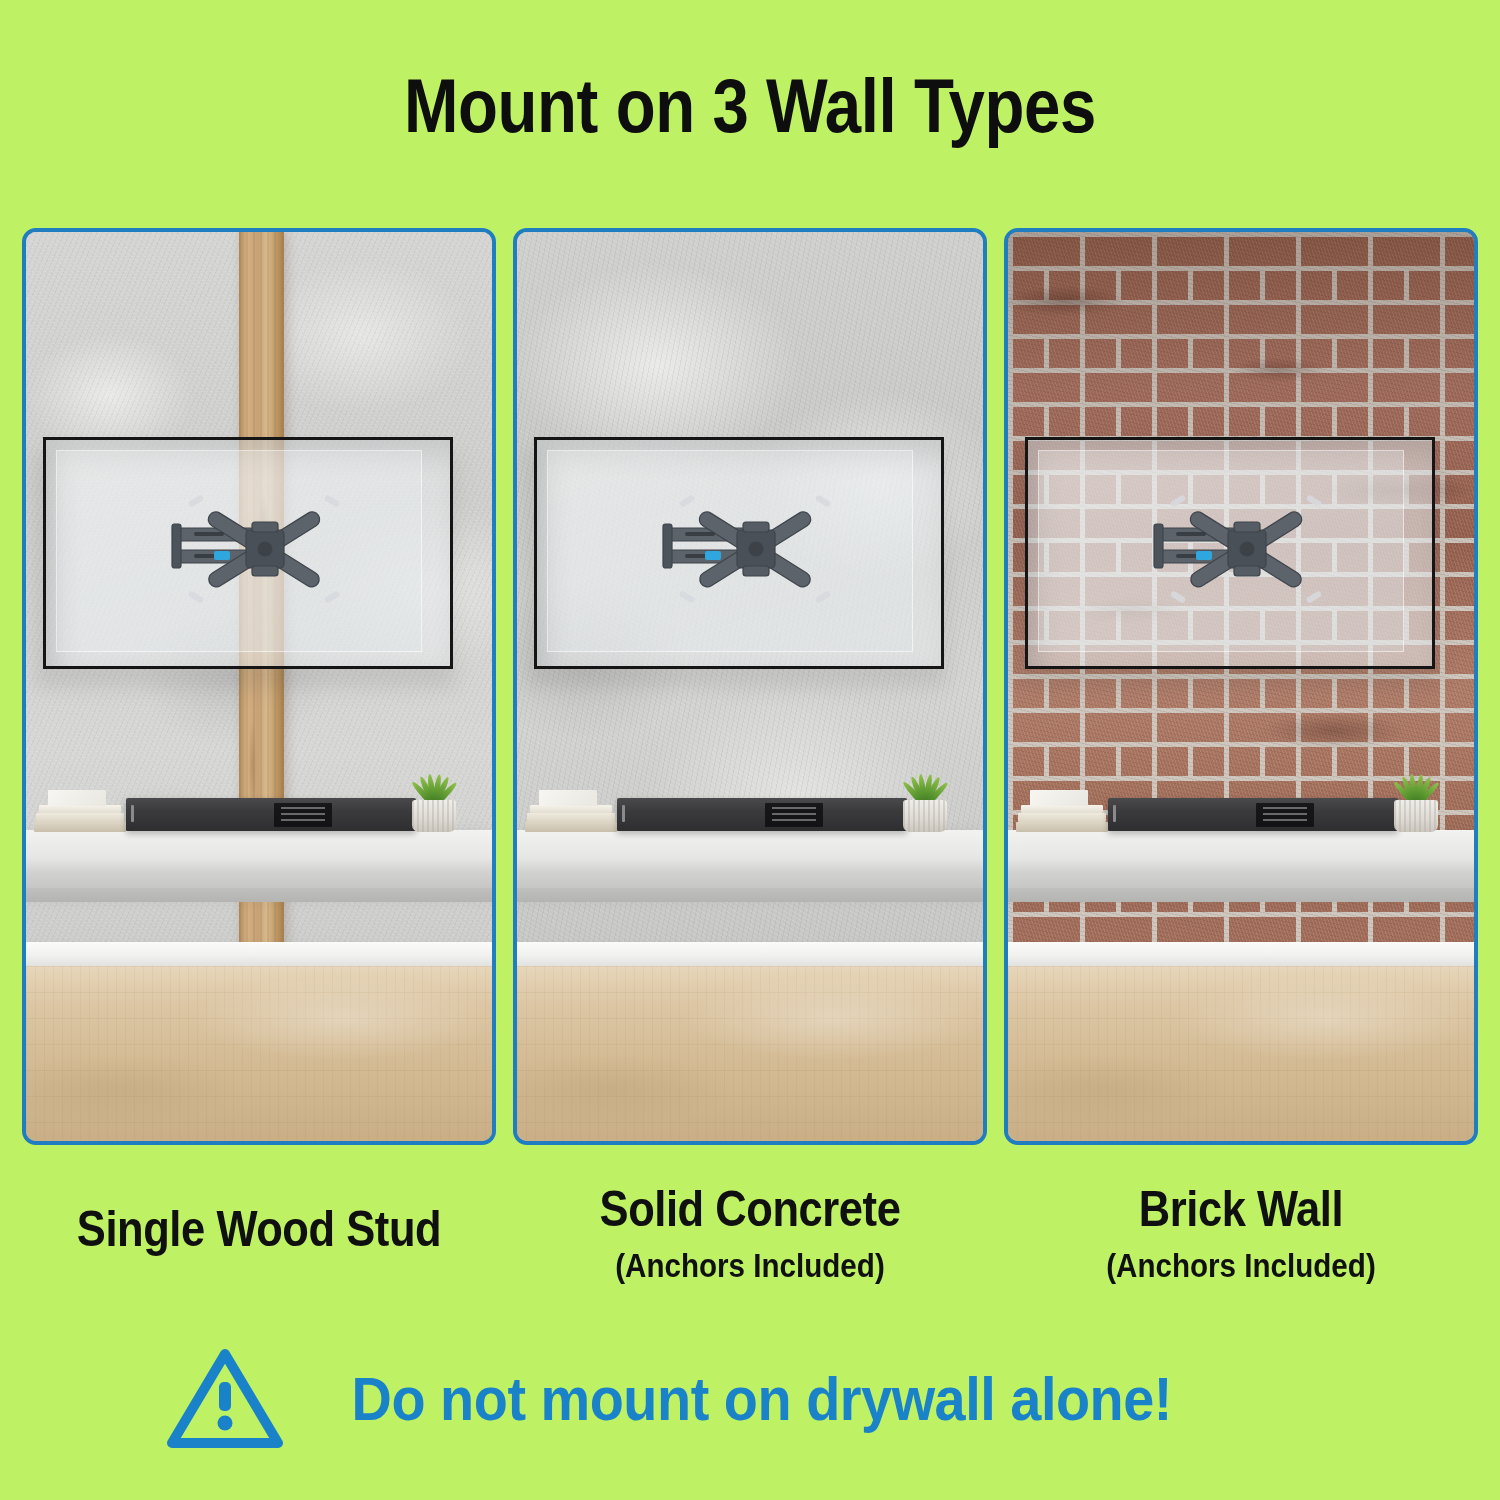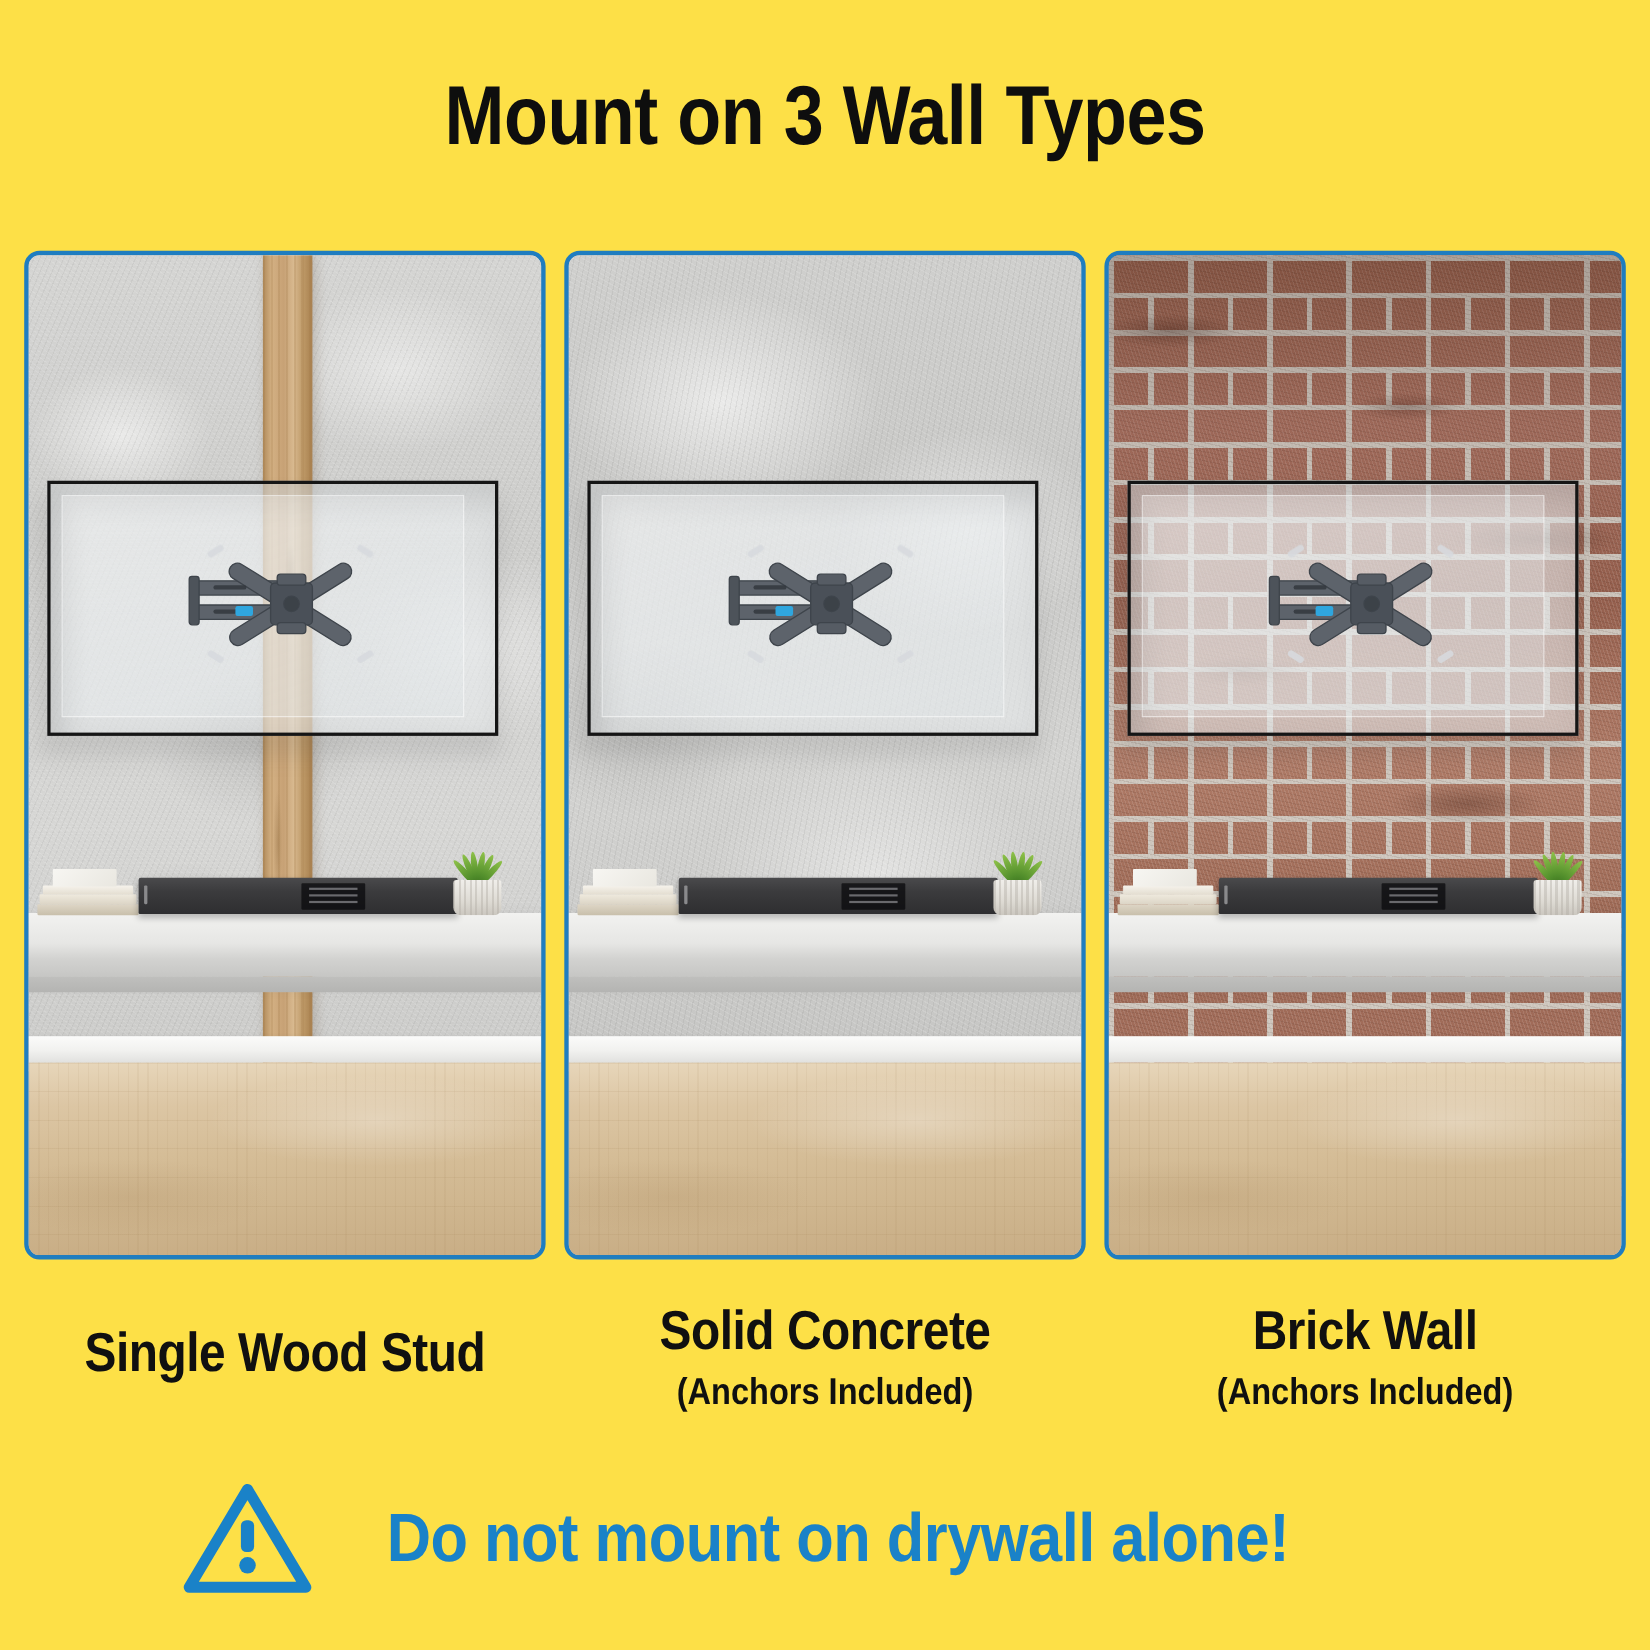--- a/index.html
+++ b/index.html
@@ -9,21 +9,21 @@
     height: 1500px;
     background: #e7e6e4;
     font-family: "Liberation Sans", sans-serif;
     overflow: hidden;
   }
 
   .infographic {
     position: relative;
     width: 1500px;
     height: 1500px;
-    background: #fde047;
+    background: #bef264;
   }
 
   
   .headline {
     position: absolute;
     top: 62px;
     left: 0;
     width: 1500px;
     text-align: center;
     font-size: 76px;

